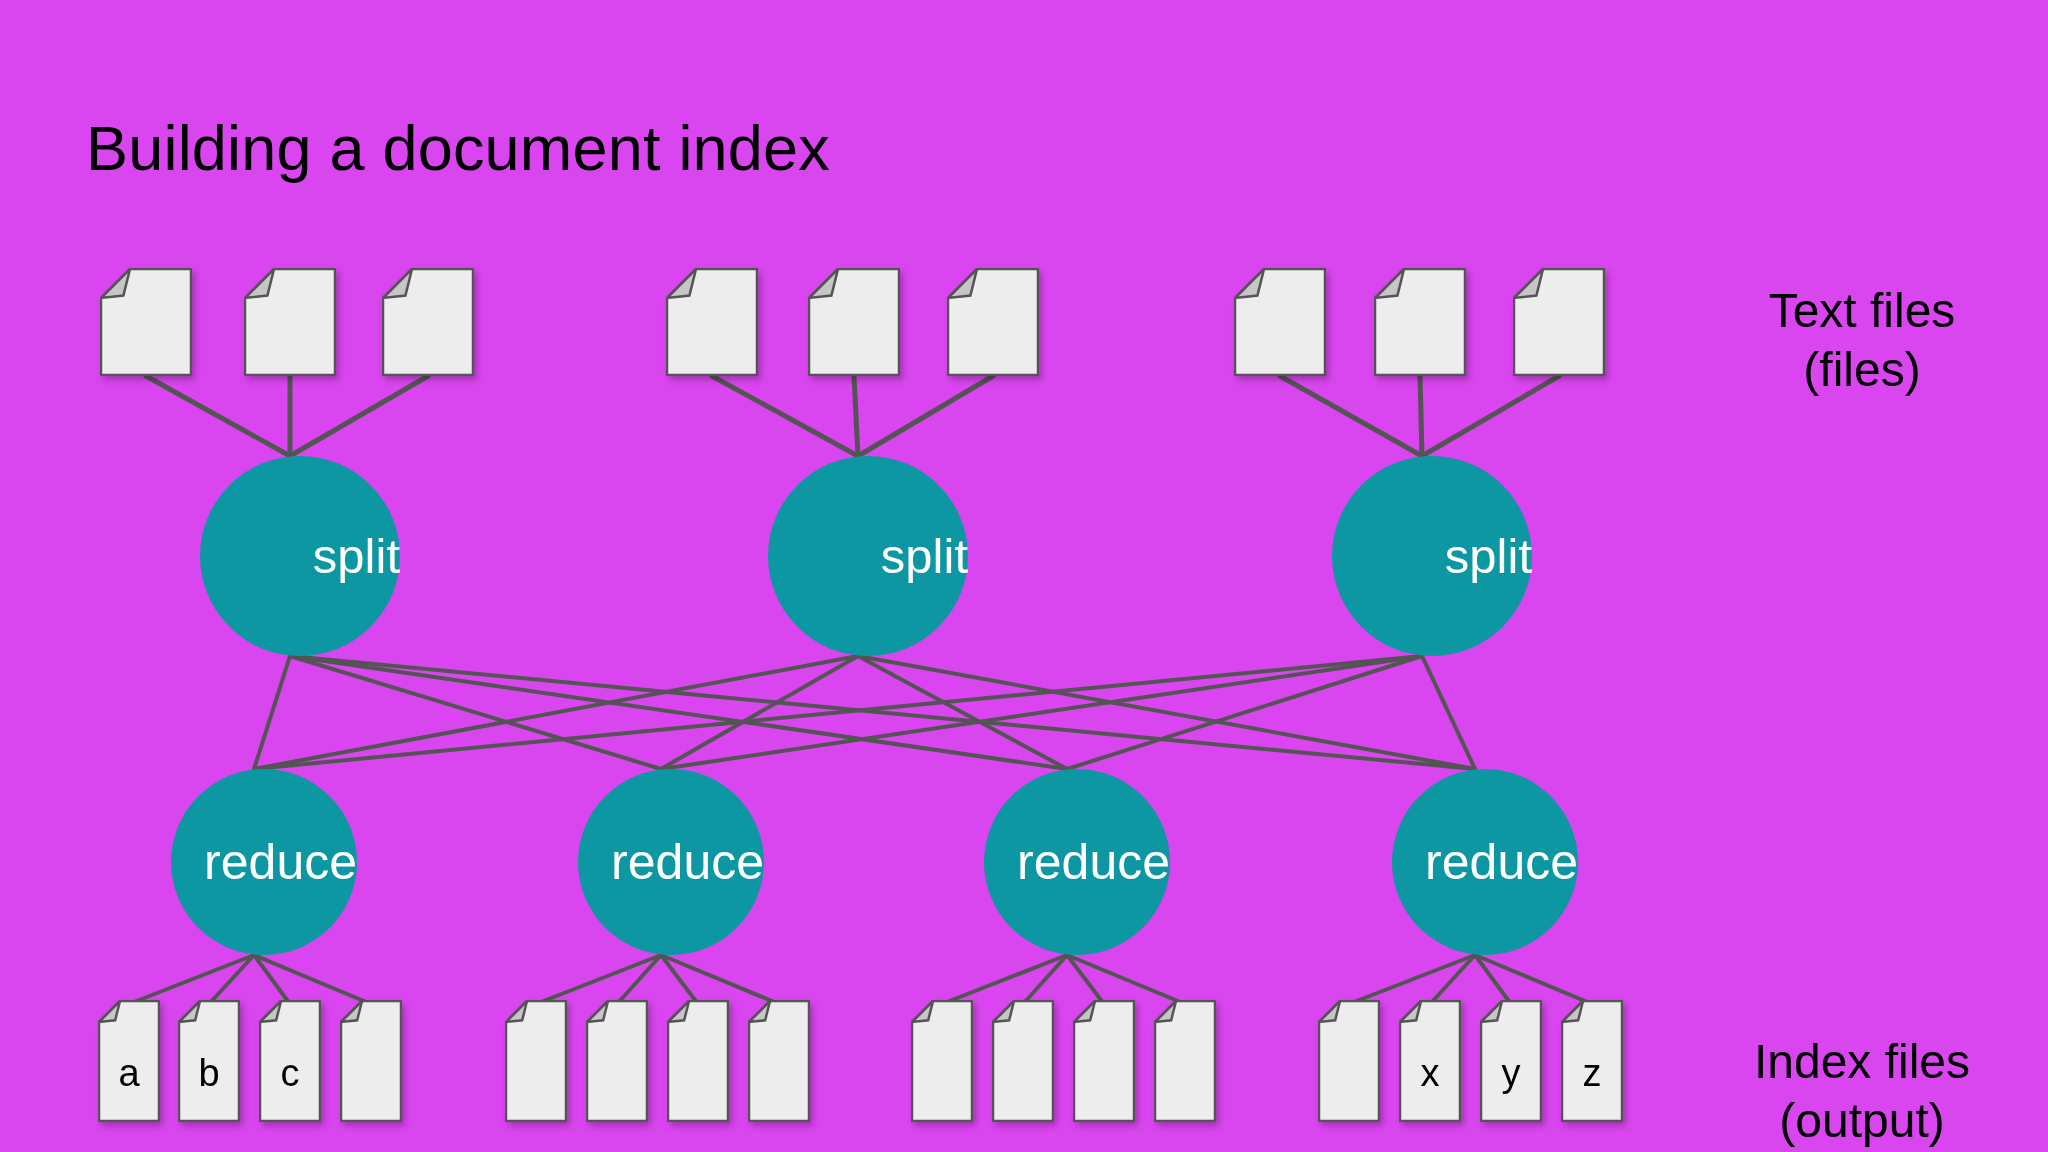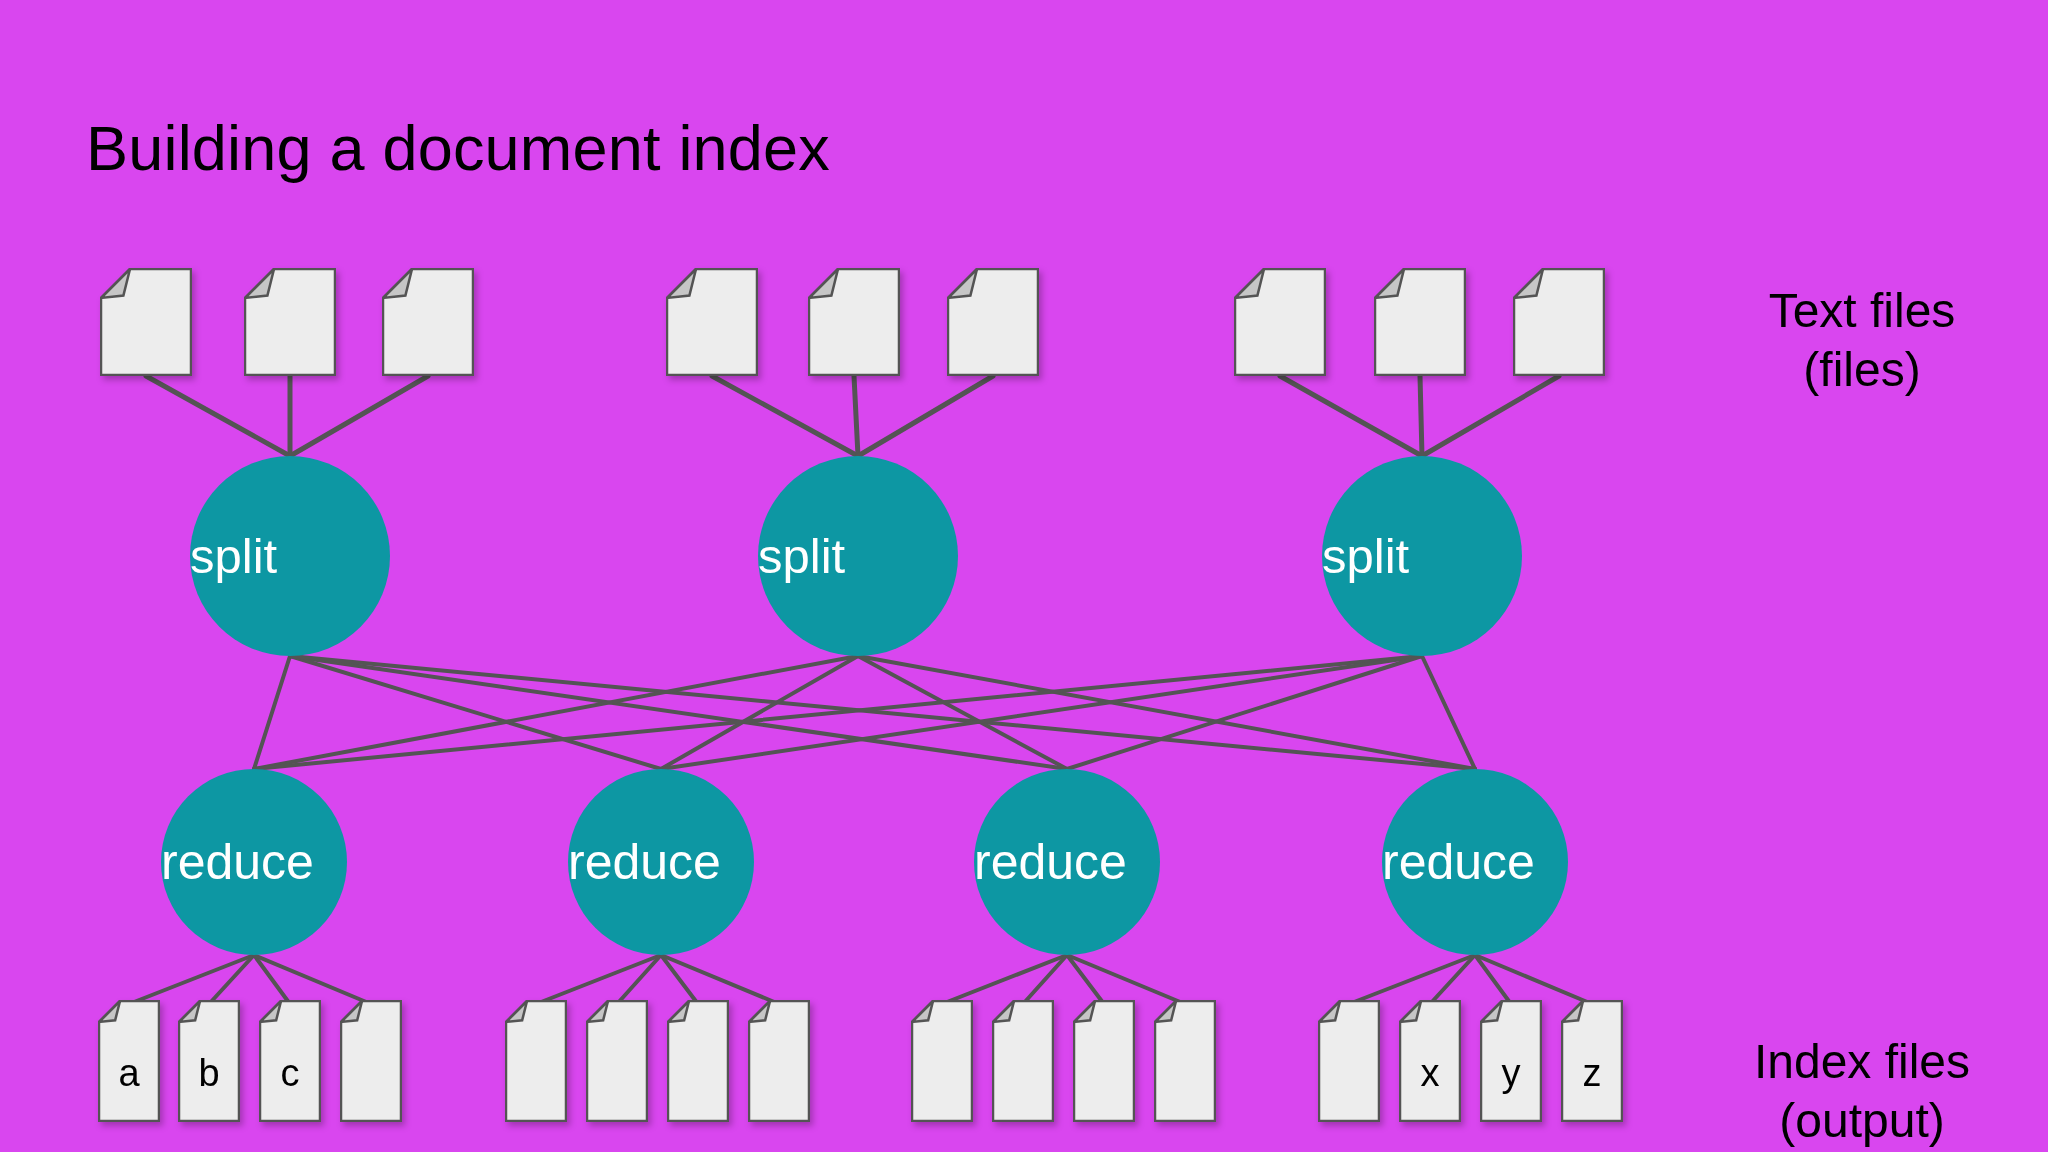--- a/index.html
+++ b/index.html
@@ -38,23 +38,24 @@
     height: 1152px;
     pointer-events: none;
   }
   
   .node-circle {
     position: absolute;
     border-radius: 50%;
     background: #0d97a3;
     display: flex;
     align-items: center;
-    justify-content: flex-start;
+    justify-content: flex-end;
     color: #ffffff;
     box-sizing: border-box;
+    margin-left: 10px;
   }
   .node-circle .node-label {
     color: #ffffff;
     white-space: nowrap;
     line-height: 1;
   }
   .split-circle {
     width: 200px;
     height: 200px;
   }

